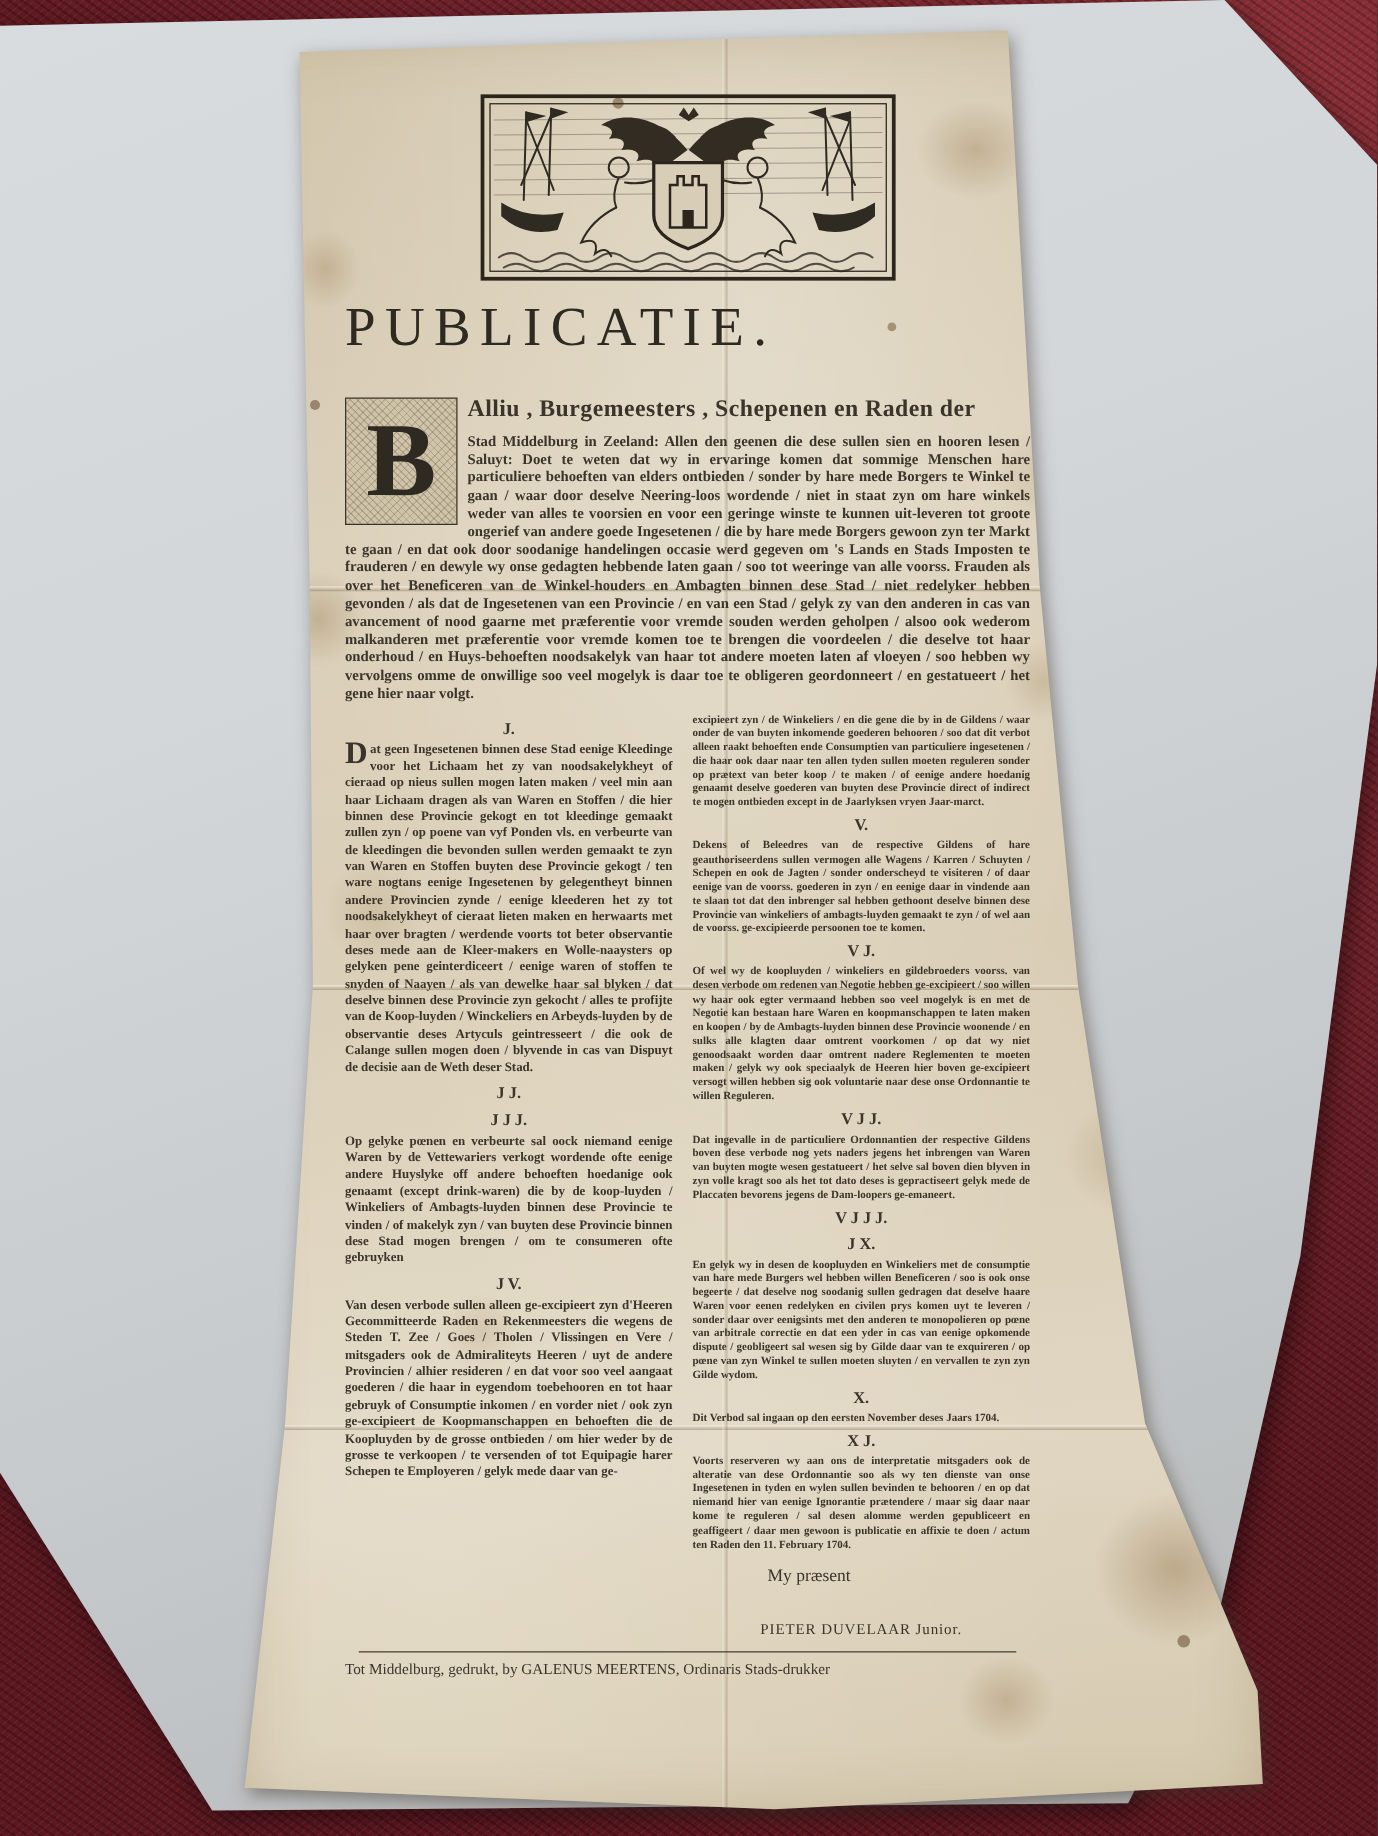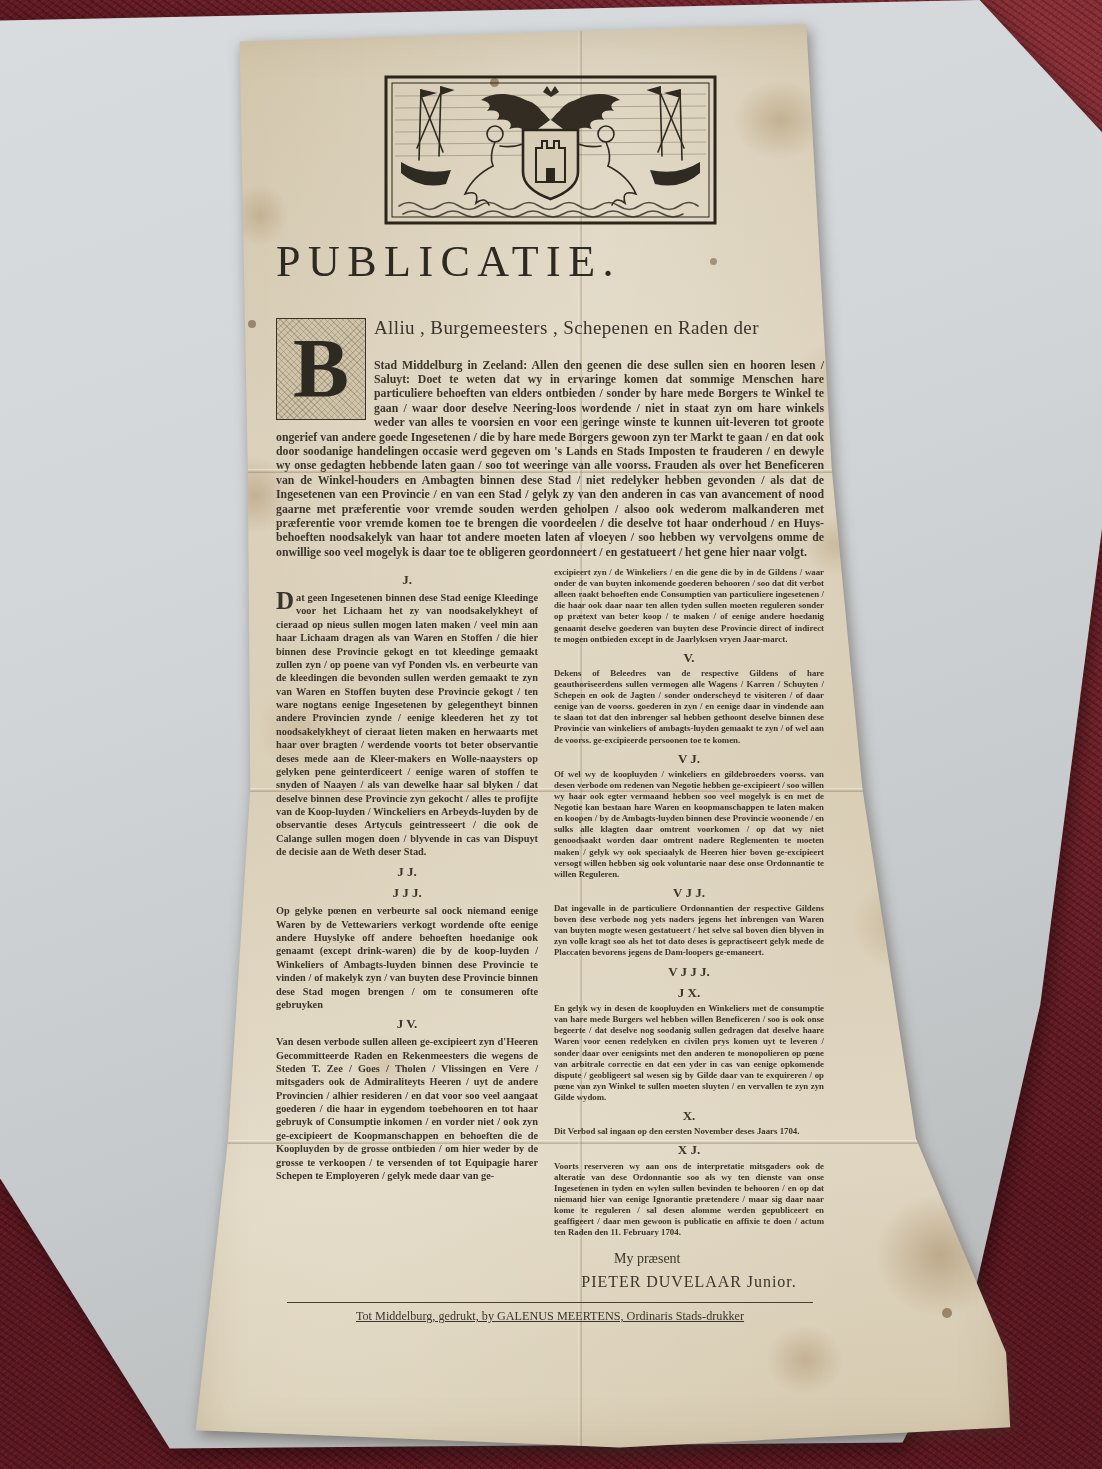--- a/index.html
+++ b/index.html
@@ -42,34 +42,34 @@
     color:#2e2a22;font-weight:normal;white-space:nowrap;}
   .intro{margin-top:10px;font-size:11.8px;line-height:1.22;text-align:justify;
     font-weight:bold;}
   .dropcap{float:left;width:88px;height:100px;margin:2px 8px 2px 0;
     border:1.5px solid #3b342a;display:flex;align-items:center;justify-content:center;
     font-size:84px;font-weight:bold;color:#2e2a22;
     background:
       repeating-linear-gradient(45deg, rgba(70,60,45,.22) 0 1px, transparent 1px 4px),
       repeating-linear-gradient(-45deg, rgba(70,60,45,.18) 0 1px, transparent 1px 5px),
       #cfc3a8;}
-  .intro-lead{font-size:19px;font-weight:normal;letter-spacing:.02em;display:block;
-    margin-bottom:18px;}
+  .intro-lead{font-size:19px;font-weight:bold;letter-spacing:.02em;display:block;
+    margin-bottom:6px;}
   .columns{display:flex;gap:16px;margin-top:8px;}
   .col{text-align:justify;font-weight:bold;}
   .col-left{width:262px;font-size:10.3px;line-height:1.3;}
   .col-right{width:270px;font-size:8.8px;line-height:1.26;}
   .sec-head{text-align:center;font-size:13px;margin:5px 0 2px;font-weight:bold;}
   .col p{margin:0;}
   .firstcap::first-letter{font-size:25px;float:left;line-height:.78;padding-right:2px;}
   .closing{margin-top:12px;font-weight:normal;}
   .closing .present{text-align:left;font-size:14px;padding-left:60px;}
-  .closing .sig{text-align:center;font-size:16px;letter-spacing:.06em;margin-top:4px;}
+  .closing .sig{text-align:center;font-size:12px;letter-spacing:.06em;margin-top:26px;}
   .divider{border:none;border-top:1.6px solid #473e31;width:96%;margin:10px auto 6px;}
-  .imprint{text-align:center;font-weight:normal;font-size:12.2px;line-height:1.3;text-decoration:underline;}
+  .imprint{font-weight:normal;font-size:12.2px;line-height:1.3;}
   svg .wc{stroke:#2f2a22;fill:none;stroke-width:1.6;stroke-linecap:round;}
 </style>
 </head>
 <body>
 
 <div class="page">
   <div class="carpet"></div>
   <div class="board-wrap">
     <div class="board"></div>
   </div>

